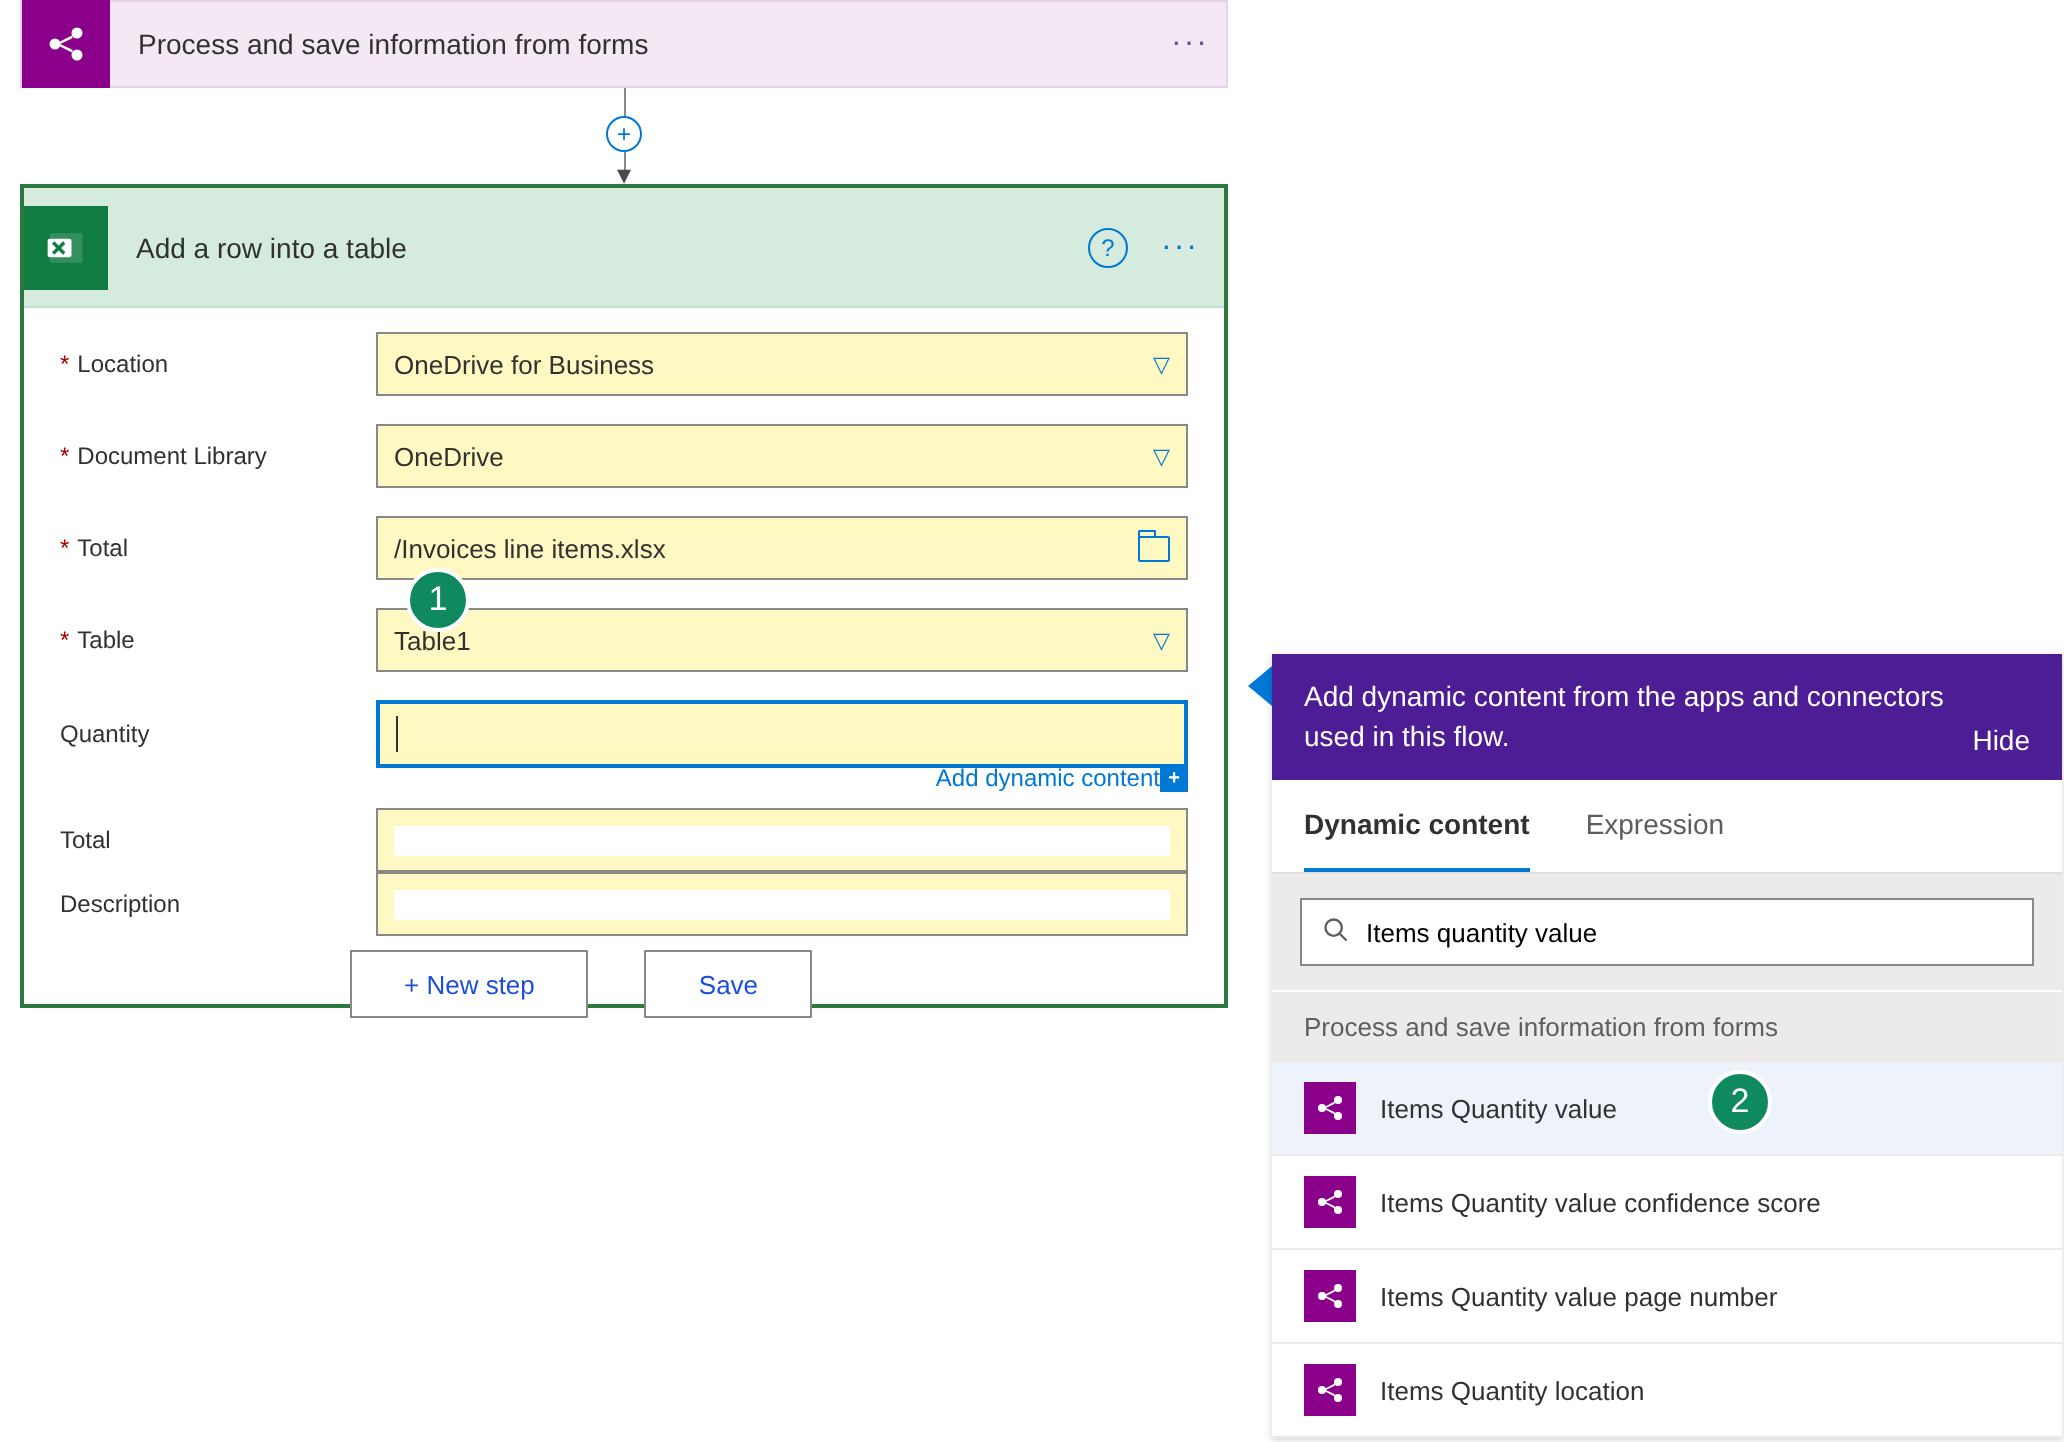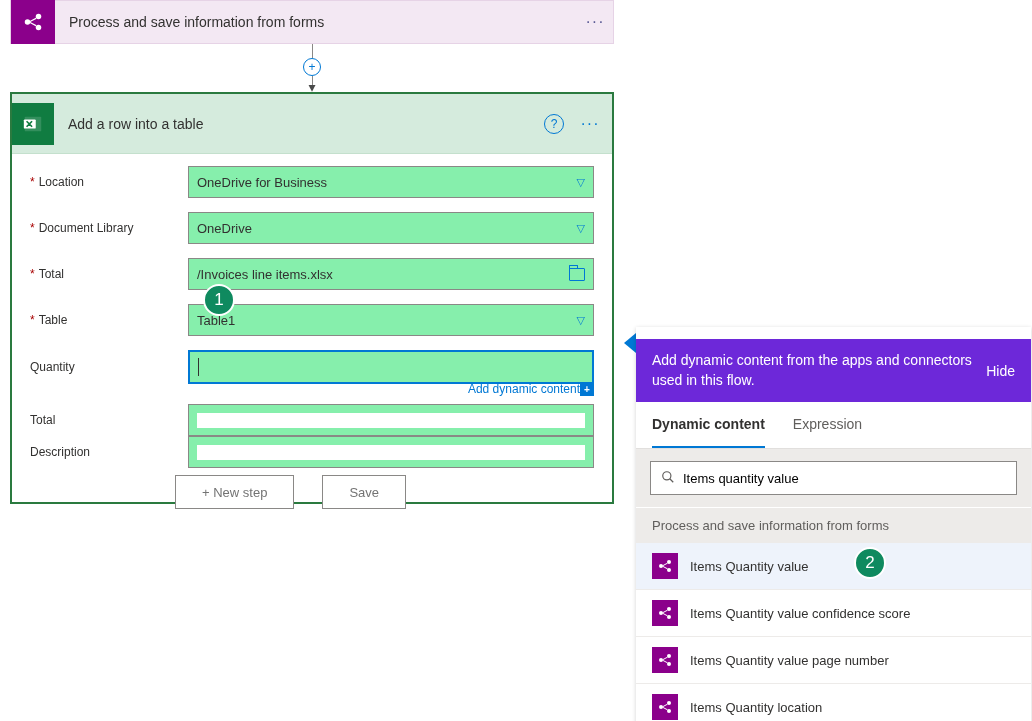--- a/index.html
+++ b/index.html
@@ -131,21 +131,21 @@
     .field-label .star { color: #a80000; margin-right: 4px; }
     .field-control {
       flex: 1;
     }
     .select-box, .input-box {
       border: 1px solid #8a8886;
       height: 32px;
       display: flex;
       align-items: center;
       padding: 0 8px;
-      background: #86efac;
+      background: #fef9c3;
     }
     .select-box .val { flex: 1; font-size: 13px; }
     .chev { color: #0078d4; font-size: 11px; }
     .folder-icon {
       width: 16px; height: 13px;
       border: 1.5px solid #0078d4;
       border-radius: 1px;
       position: relative;
     }
     .folder-icon::before {
@@ -206,40 +206,39 @@
       left: 175px; top: 475px;
       display: flex;
       gap: 28px;
     }
     .btn {
       height: 30px;
       padding: 16px 26px;
       border: 1px solid #8a8886;
       background: #fff;
       font-size: 13px;
-      color: #737373;
+      color: #1d4ed8;
       cursor: pointer;
       display: flex; align-items: center;
     }
     
     .dyn-panel {
       position: absolute;
       left: 636px; top: 327px;
       width: 395px;
       background: #fff;
       box-shadow: 0 1px 4px rgba(0,0,0,0.18);
     }
     .dyn-head {
-      background: #6d28d9;
+      background: #4c1d95;
       color: #fff;
       padding: 12px 16px;
       display: flex;
-      align-items: center;
+      align-items: flex-end;
       font-size: 14px;
-      margin-top: 12px;
     }
     .dyn-head .msg { flex: 1; line-height: 1.4; padding-right: 10px;}
     .dyn-head .hide { cursor: pointer; font-size: 14px; }
     .dyn-tabs {
       display: flex;
       border-bottom: 1px solid #e1dfdd;
       padding: 0 16px;
     }
     .dyn-tab {
       padding: 14px 0;

